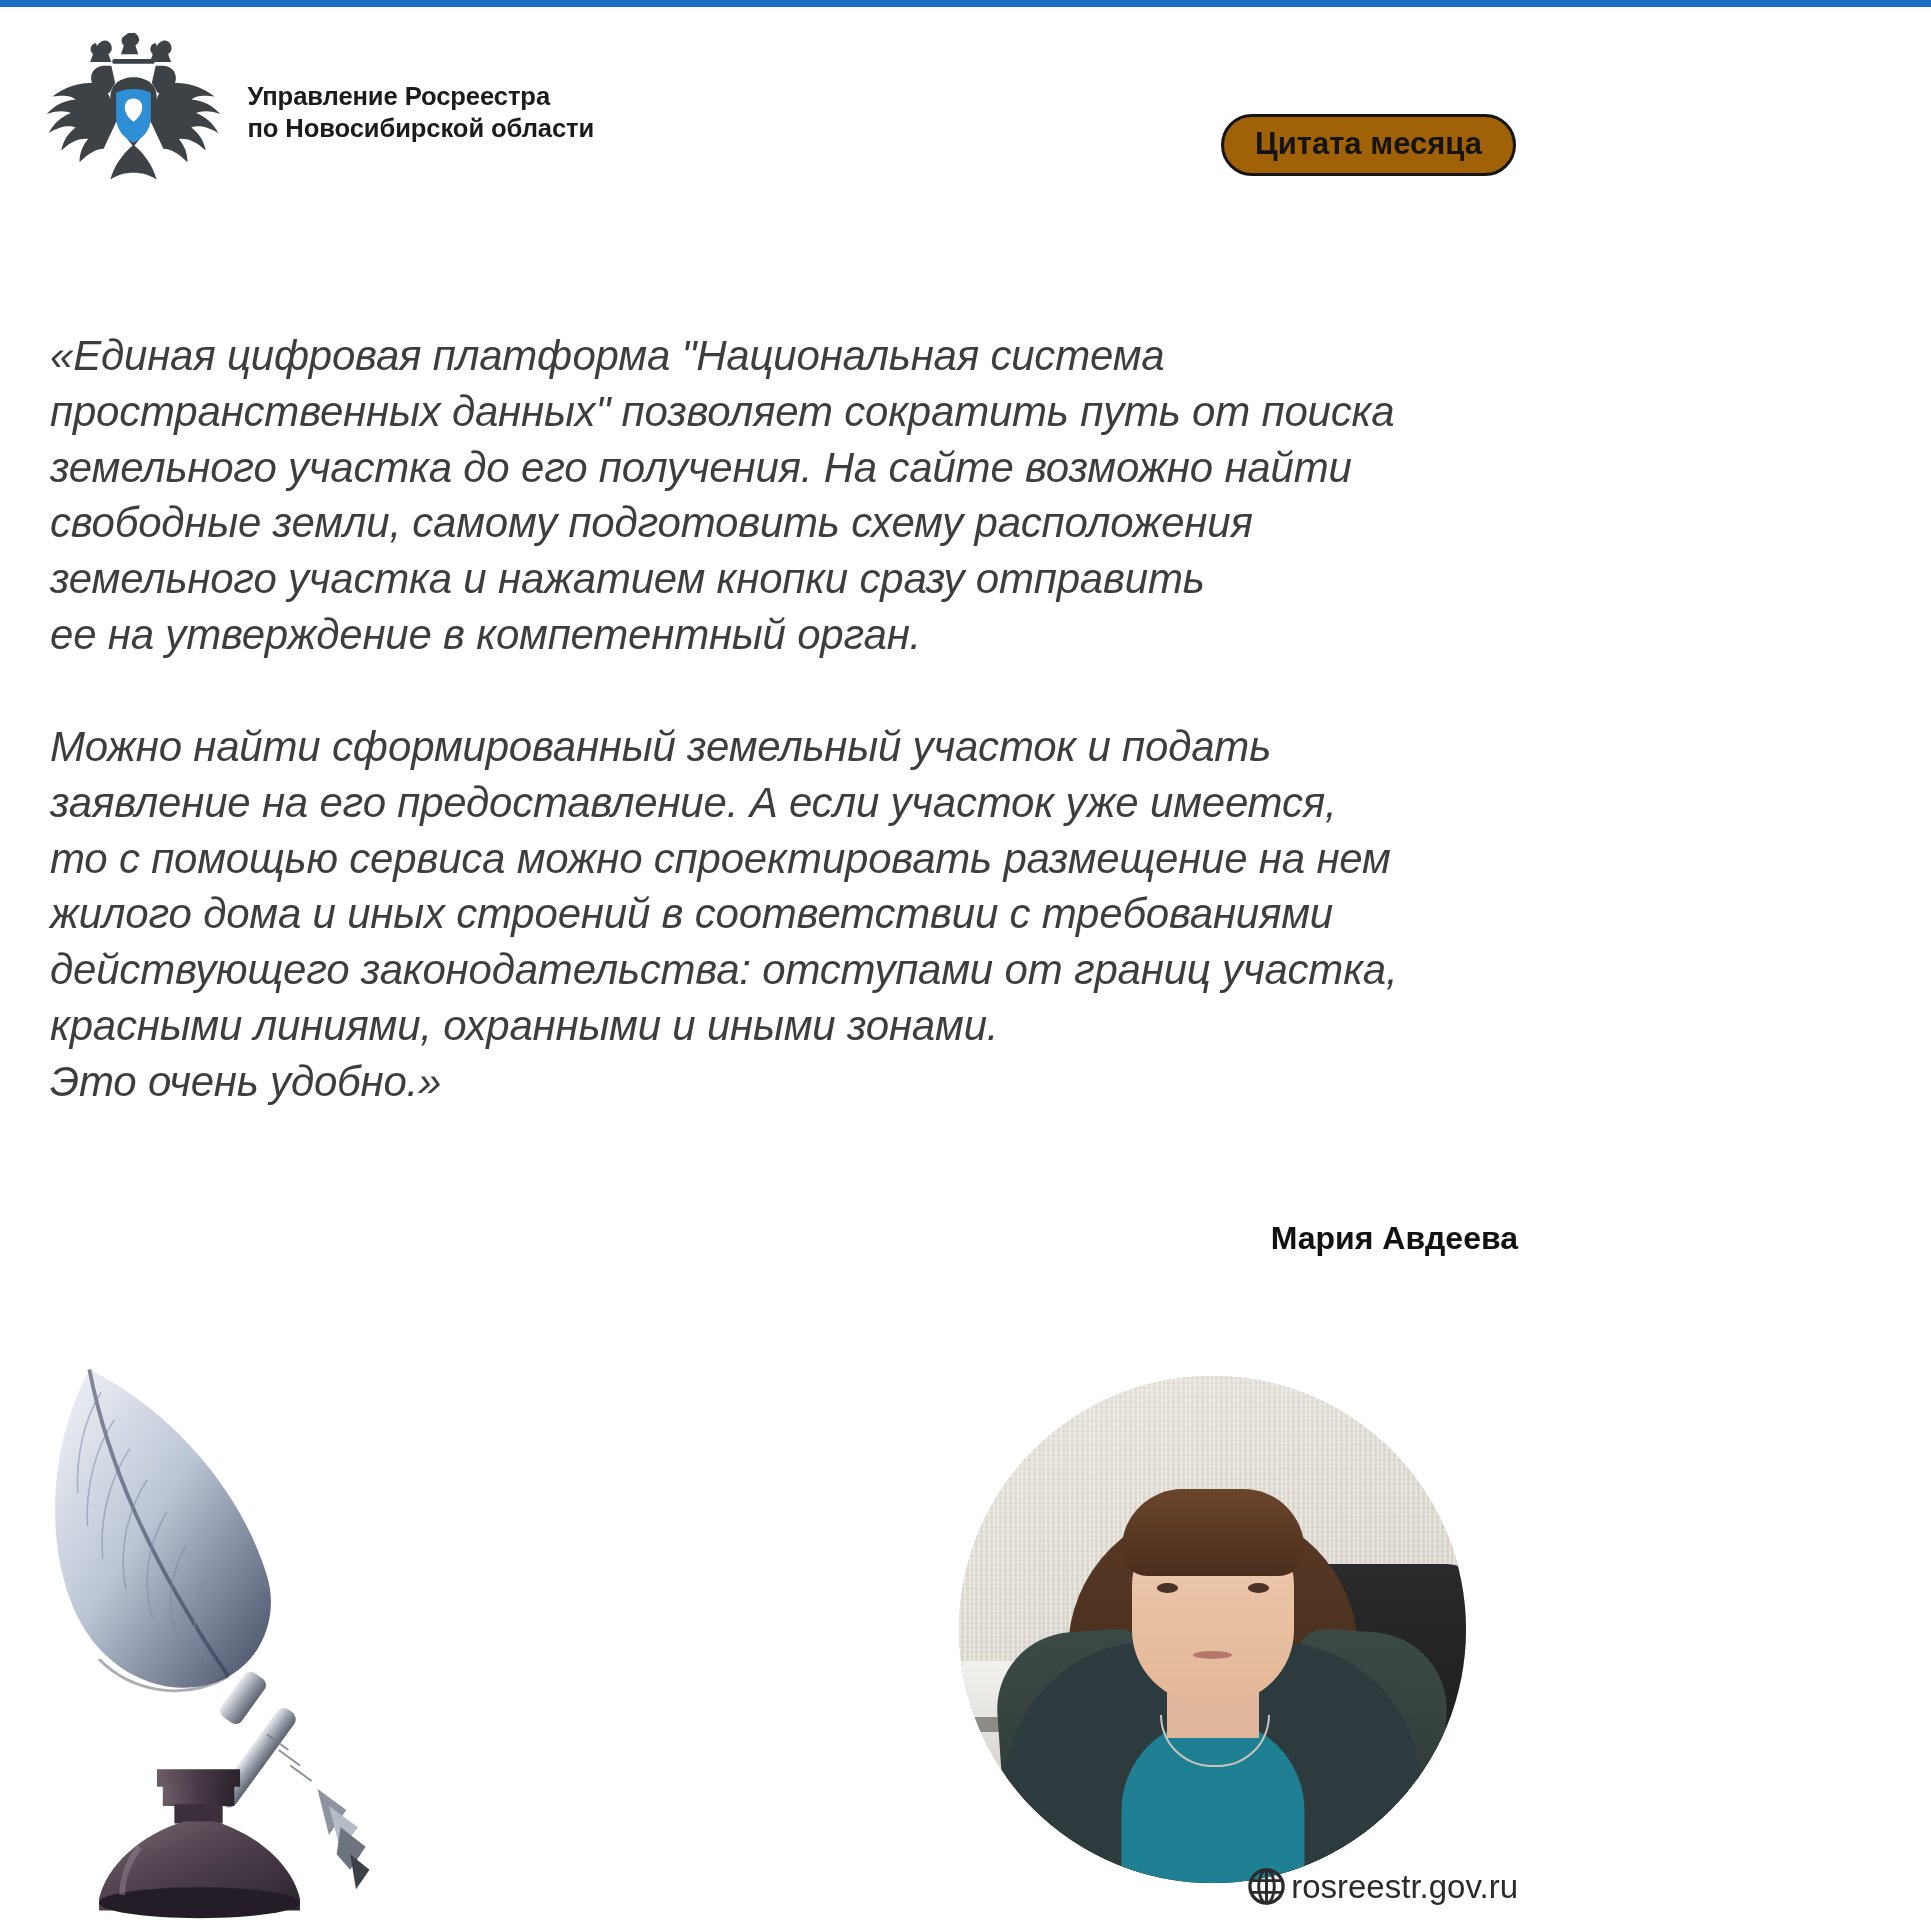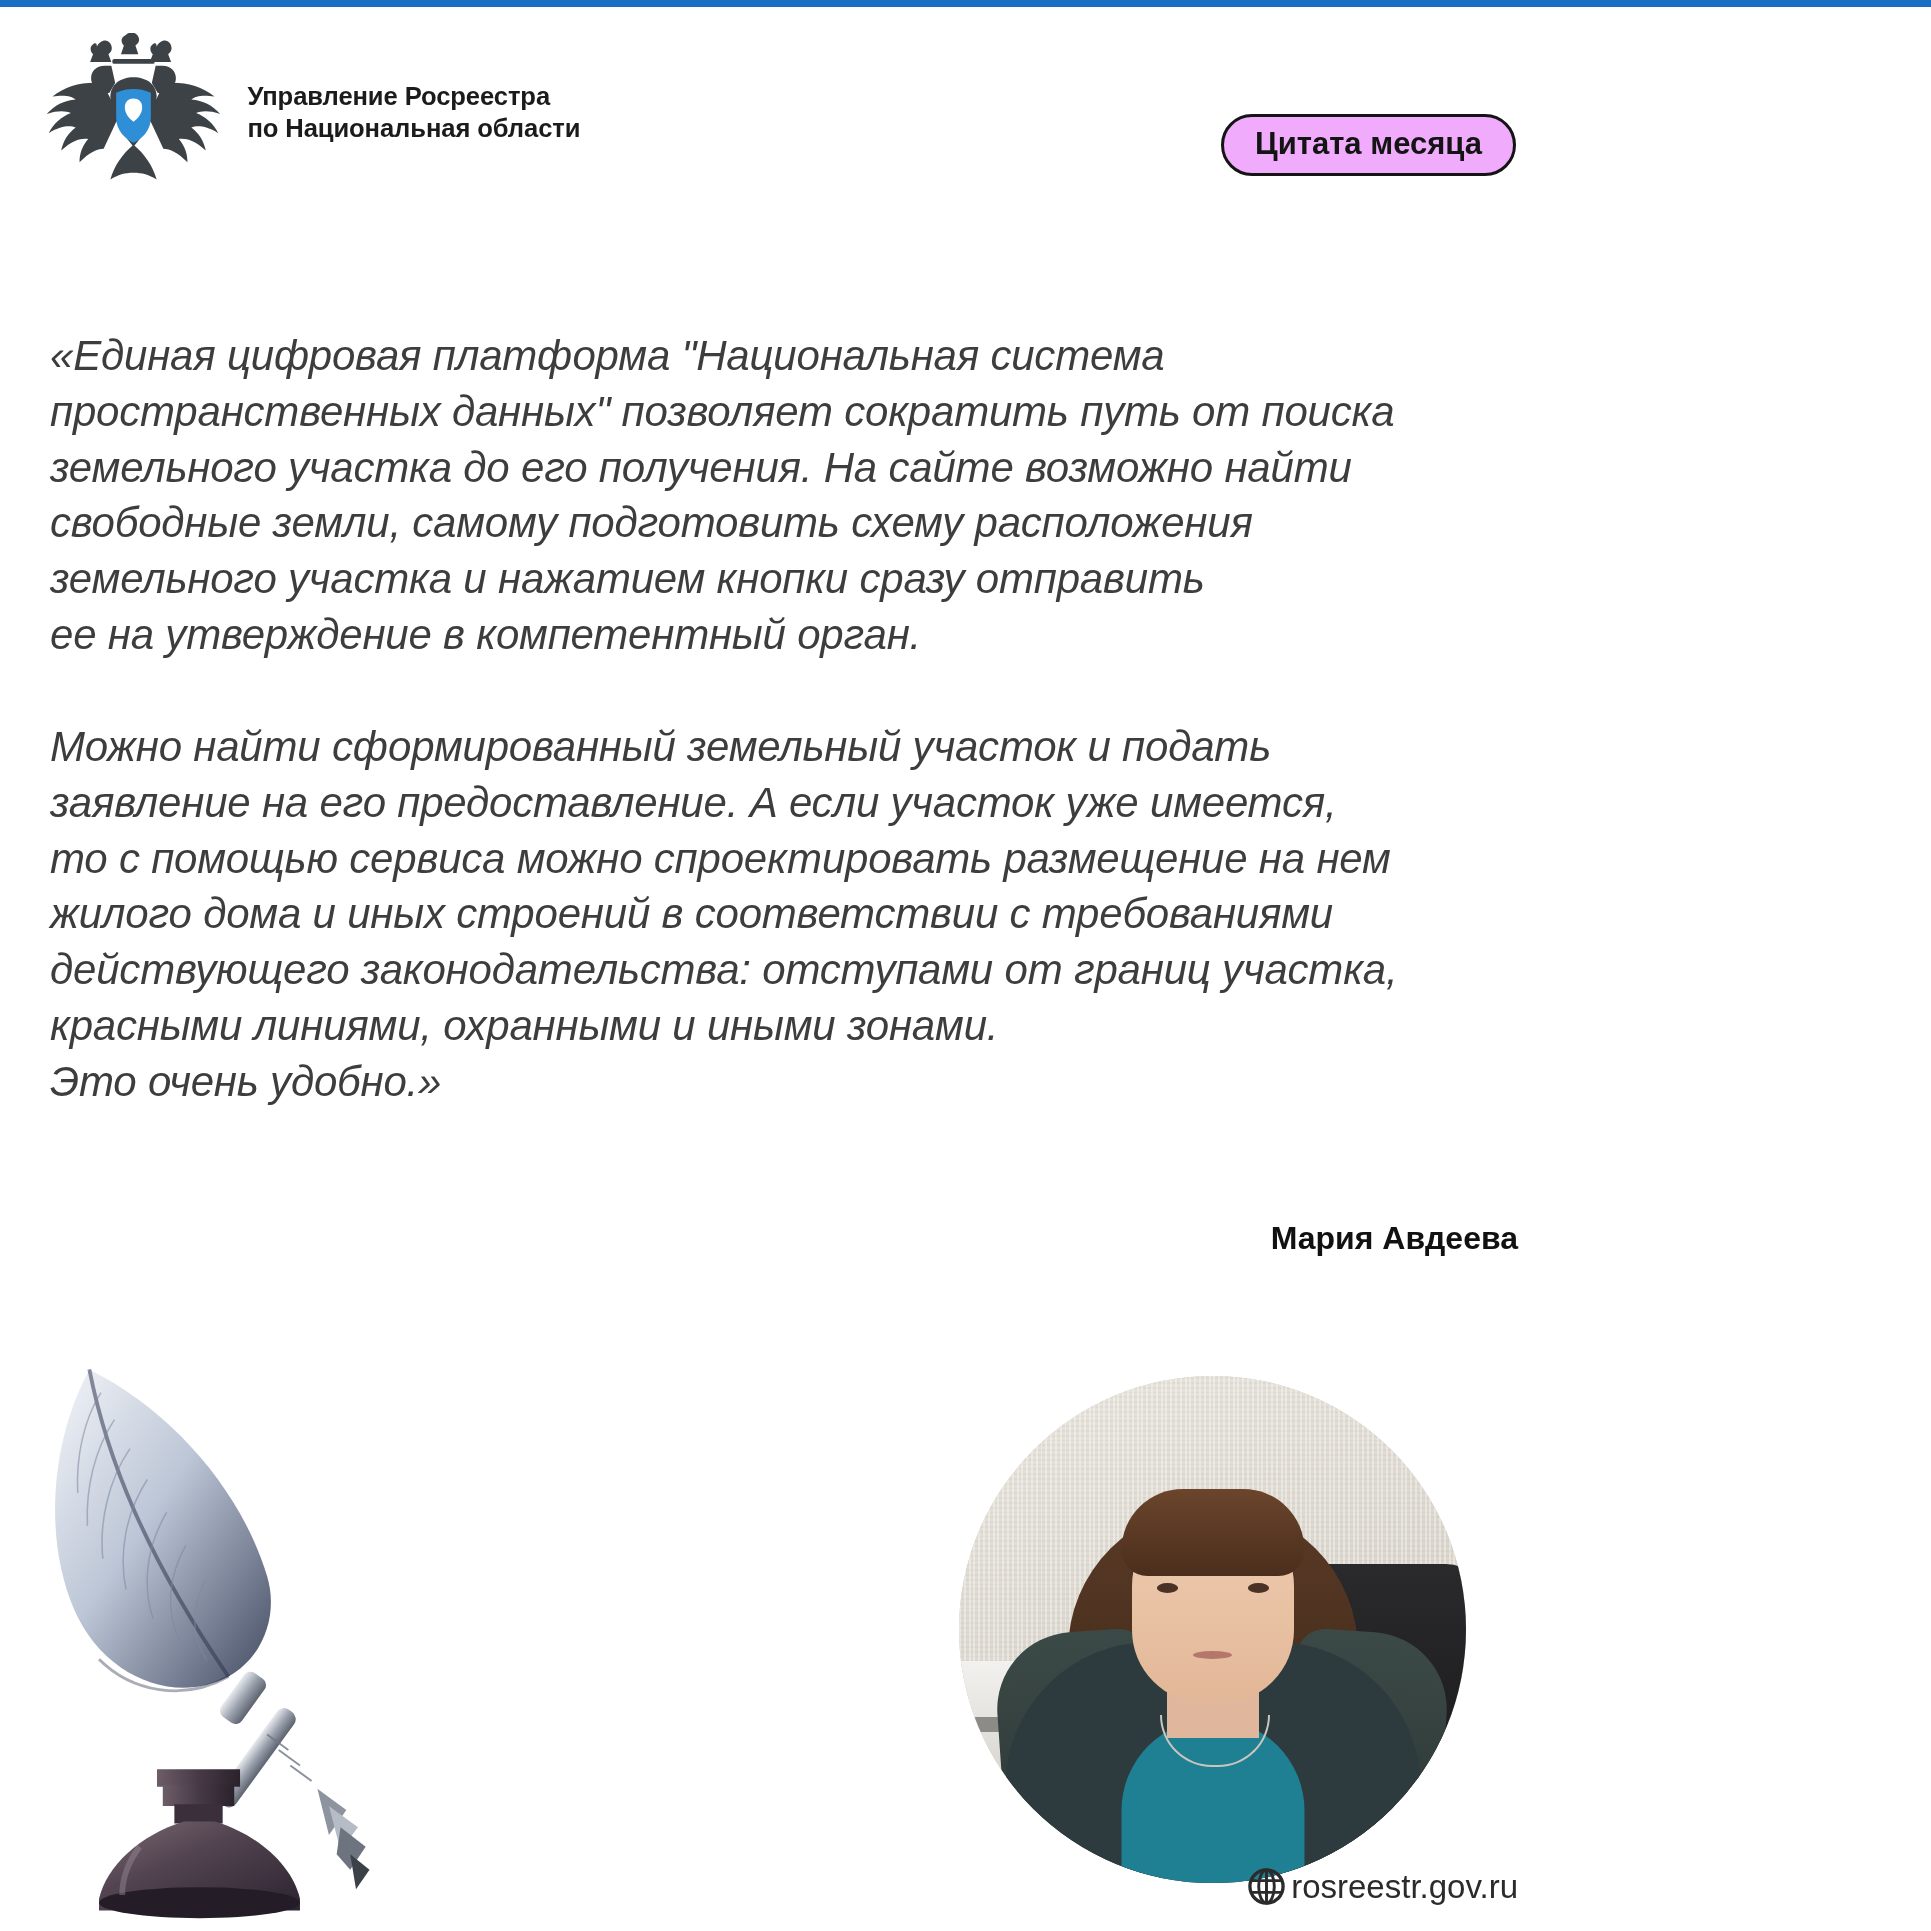--- a/index.html
+++ b/index.html
@@ -55,21 +55,21 @@
   .badge {
     position: absolute;
     top: 114px;
     right: 58px;
     border: 3.9px solid #141414;
     border-radius: 33px;
     padding: 9.7px 31px 12.6px;
     font-size: 31px;
     font-weight: bold;
     color: #141414;
-    background: #f0abfc;
+    background: #a16207;
     line-height: 1.1;
   }
 
   
   .quote {
     position: absolute;
     top: 272px;
     left: 50px;
     width: 1796px;
     font-size: 42px;
@@ -284,21 +284,21 @@
         <path d="M132 52c18-2 38 2 52 14-13-2-20 0-24 3 12 1 22 6 30 15-12-4-20-3-25-1 10 4 18 11 23 21-13-8-22-8-28-6 8 6 13 14 15 24-12-11-21-13-28-12 6 7 9 15 9 24-10-10-18-14-25-14l-16-34 17-34z"></path>
 
         <path d="M100 46c-14 0-24 8-24 20 0 16 8 34 24 52 16-18 24-36 24-52 0-12-10-20-24-20z"></path>
 
         <path d="M100 116c-12 10-20 22-24 36 8-5 15-7 24-7s16 2 24 7c-4-14-12-26-24-36z"></path>
       </g>
 
       <path d="M100 58c-11 0-18 4-18 4v26c0 14 10 22 18 26 8-4 18-12 18-26V62s-7-4-18-4z" fill="#2f8fd6"></path>
       <path d="M100 68c-5 0-9 3-9 9 0 7 5 12 9 15 4-3 9-8 9-15 0-6-4-9-9-9z" fill="#ffffff"></path>
     </svg>
-    <div class="org-name"><span>Управление Росреестра</span><br><span>по Национальная области</span></div>
+    <div class="org-name"><span>Управление Росреестра</span><br><span>по Новосибирской области</span></div>
   </div>
 
   <div class="badge">Цитата месяца</div>
 
   <div class="quote">
     <span>  «Единая цифровая платформа "Национальная система
 пространственных данных" позволяет сократить путь от поиска
 земельного участка до его получения. На сайте возможно найти
 свободные земли, самому подготовить схему расположения
 земельного участка и нажатием кнопки сразу отправить

